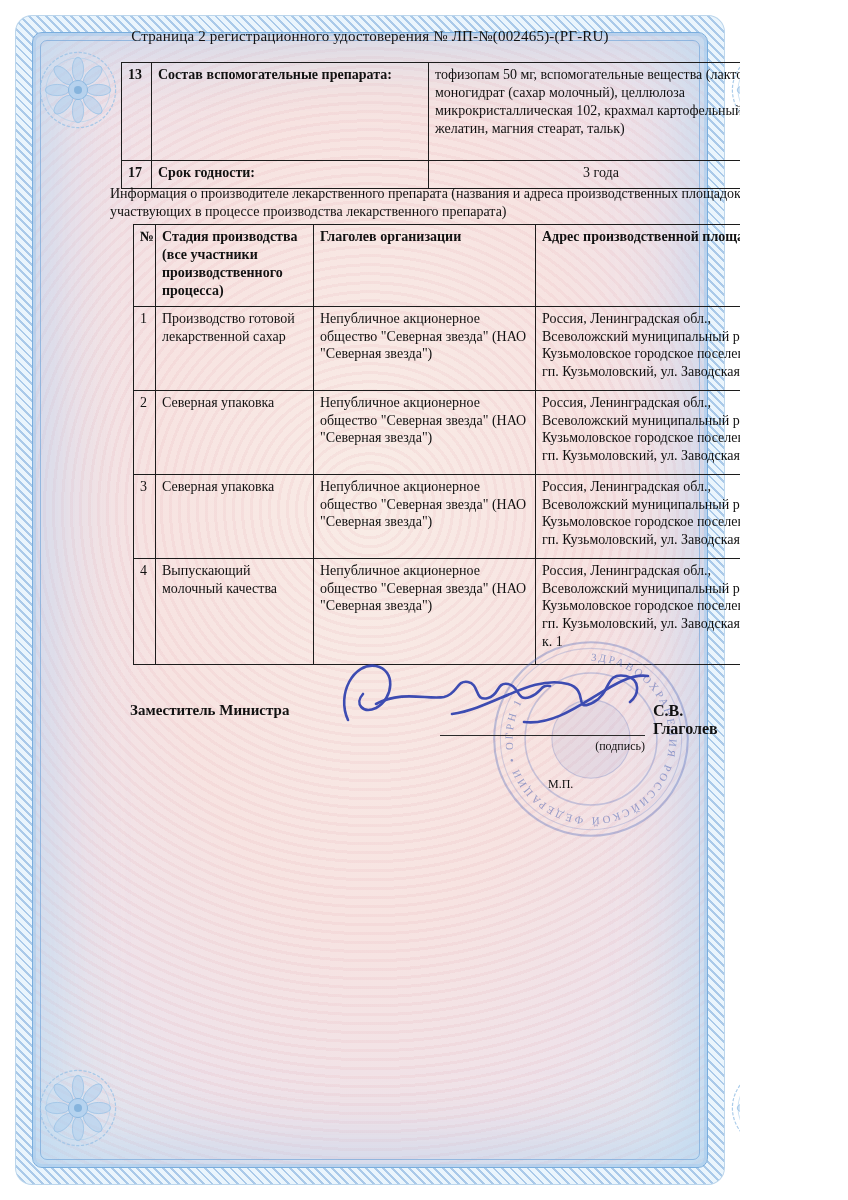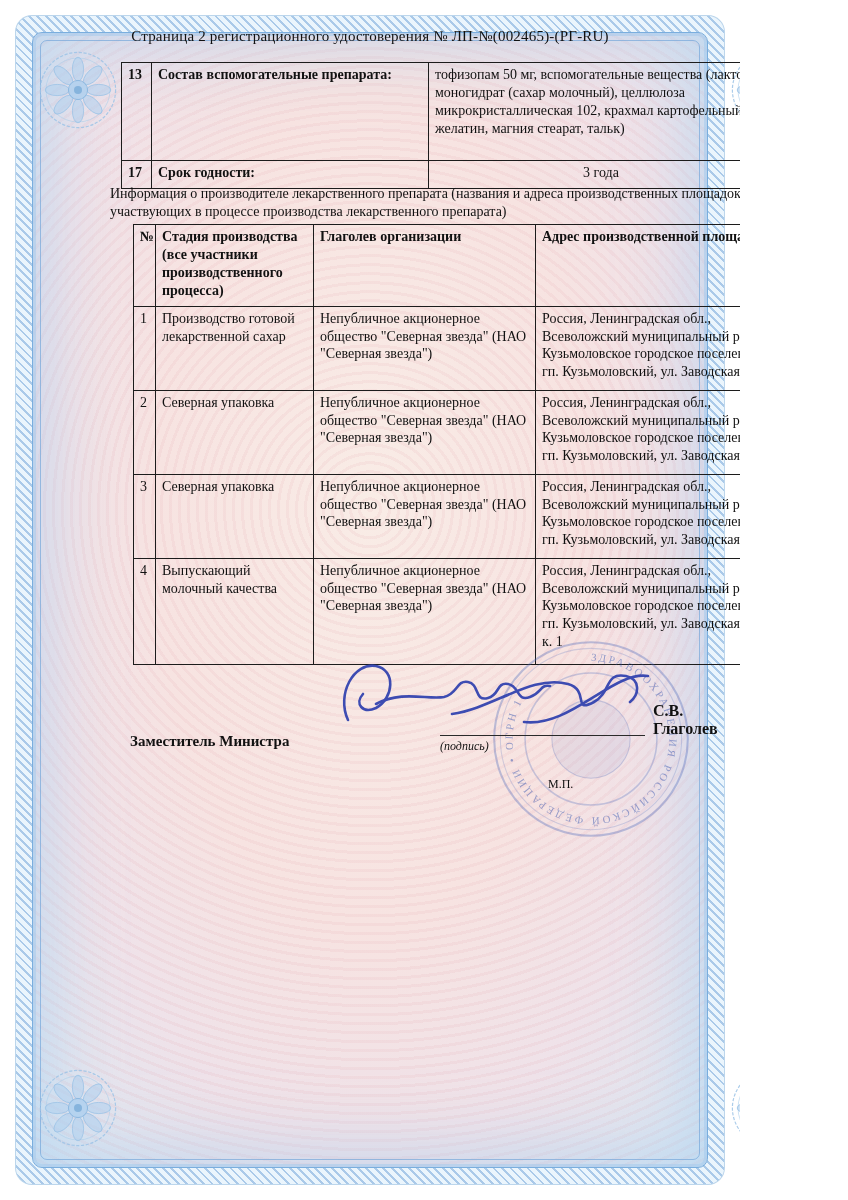--- a/index.html
+++ b/index.html
@@ -50,24 +50,24 @@
     font-size:14px;line-height:1.3;
   }
   .t2{left:133px;top:224px;width:652px;}
   .t2 .c-num{width:22px;}
   .t2 .c-stage{width:158px;}
   .t2 .c-org{width:222px;}
   .t2 .c-addr{width:250px;}
   .t2 th{font-weight:bold;}
   .t2 tbody td{height:74px;}
   .t2 tbody tr.last td{height:96px;}
-  .sig-title{position:absolute;left:130px;top:733px;font-size:15px;font-weight:bold;font-family:Liberation Serif, serif;}
+  .sig-title{position:absolute;left:130px;top:702px;font-size:15px;font-weight:bold;font-family:Liberation Serif, serif;}
   .signer{position:absolute;left:653px;top:702px;font-size:16px;font-weight:bold;}
   .sig-line{position:absolute;left:440px;top:735px;width:205px;border-top:1.3px solid #2a2a2a;}
-  .sig-caption{position:absolute;left:440px;top:739px;width:205px;text-align:left;font-size:12px;font-style:italic;}
+  .sig-caption{position:absolute;left:440px;top:739px;width:205px;text-align:right;font-size:12px;}
   .mp{position:absolute;left:548px;top:777px;font-size:12px;}
   .stamp{position:absolute;left:488px;top:636px;width:206px;height:206px;}
   .signature{position:absolute;left:332px;top:642px;width:330px;height:110px;}
   .rosette{position:absolute;width:80px;height:80px;}
   .rosette.tl{left:38px;top:50px;}
   .rosette.tr{left:730px;top:50px;}
   .rosette.bl{left:38px;top:1068px;}
   .rosette.br{left:730px;top:1068px;}
   .punch{
     position:absolute;left:752px;top:1097px;width:25px;height:25px;border-radius:50%;

